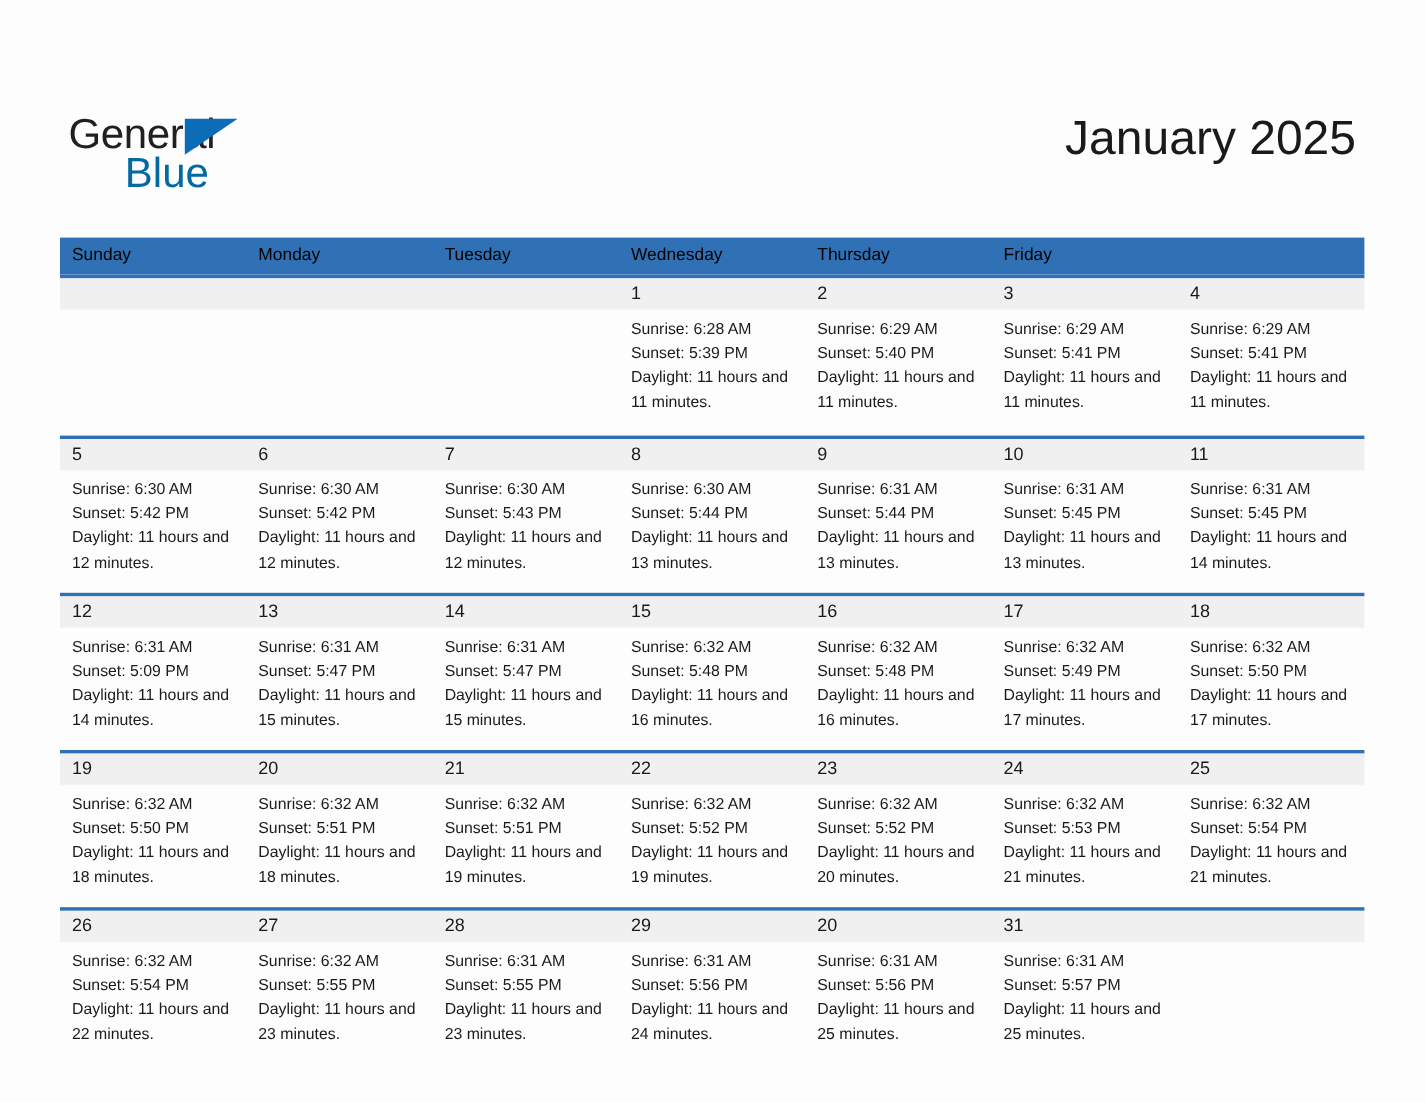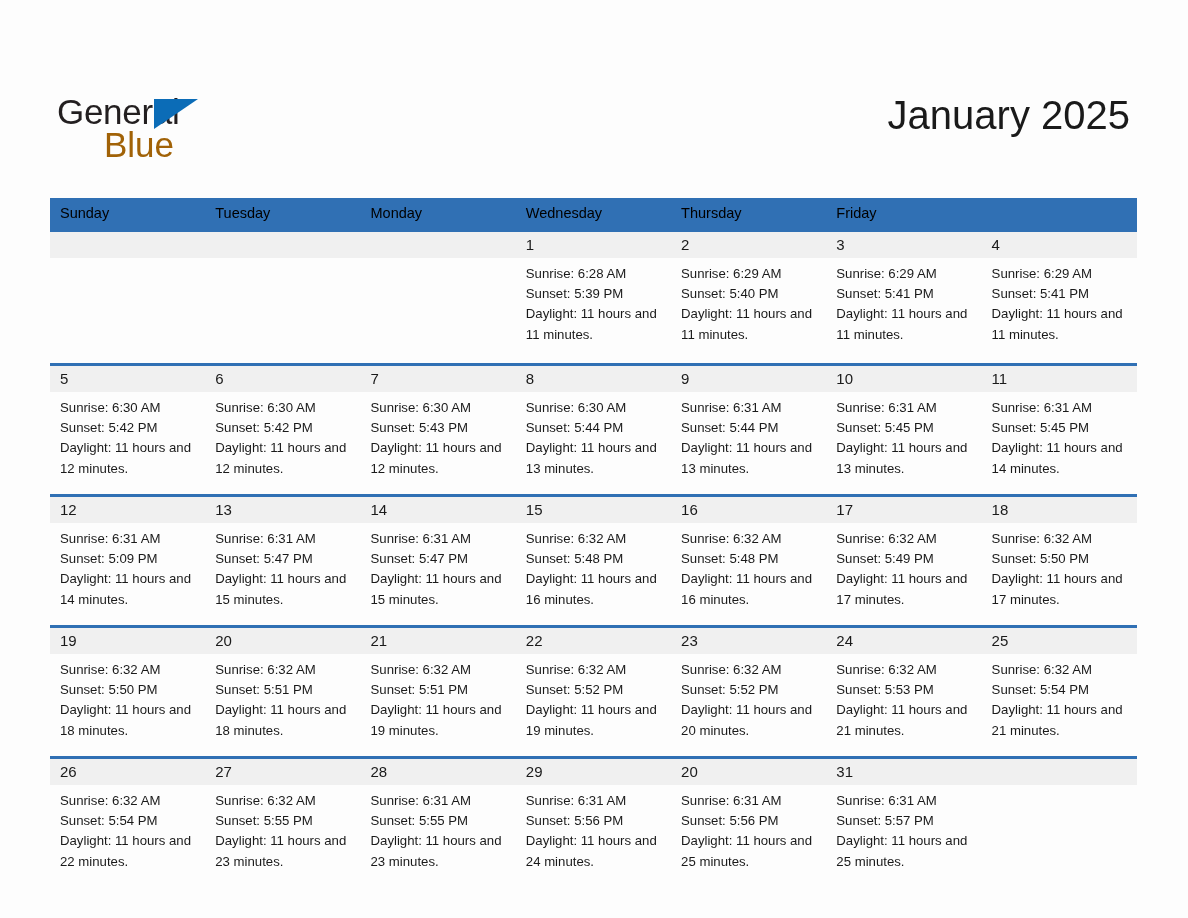--- a/index.html
+++ b/index.html
@@ -58,21 +58,21 @@
     height: 0;
     border-left: 44px solid #0b6cb7;
     border-bottom: 30px solid transparent;
   }
   .logo-line2 {
     position: absolute;
     left: 47px;
     top: 33px;
     font-size: 35px;
     line-height: 40px;
-    color: #a16207;
+    color: #0369a1;
     font-weight: 400;
     white-space: nowrap;
   }
 
   .title-block {
     position: absolute;
     right: 58px;
     top: 50px;
     text-align: left;
   }
@@ -179,22 +179,22 @@
     <div class="title-block">
       <div class="cal-title">January 2025</div>
     </div>
 
   </div>
 
   <div class="calendar">
 
     <div class="weekday-row">
       <div class="weekday-cell">Sunday</div>
+      <div class="weekday-cell">Monday</div>
       <div class="weekday-cell">Tuesday</div>
-      <div class="weekday-cell">Monday</div>
       <div class="weekday-cell">Wednesday</div>
       <div class="weekday-cell">Thursday</div>
       <div class="weekday-cell">Friday</div>
     </div>
 
     <div class="week-row first">
       <div class="daynum-band">
         <div class="daynum-cell"></div>
         <div class="daynum-cell"></div>
         <div class="daynum-cell"></div>

